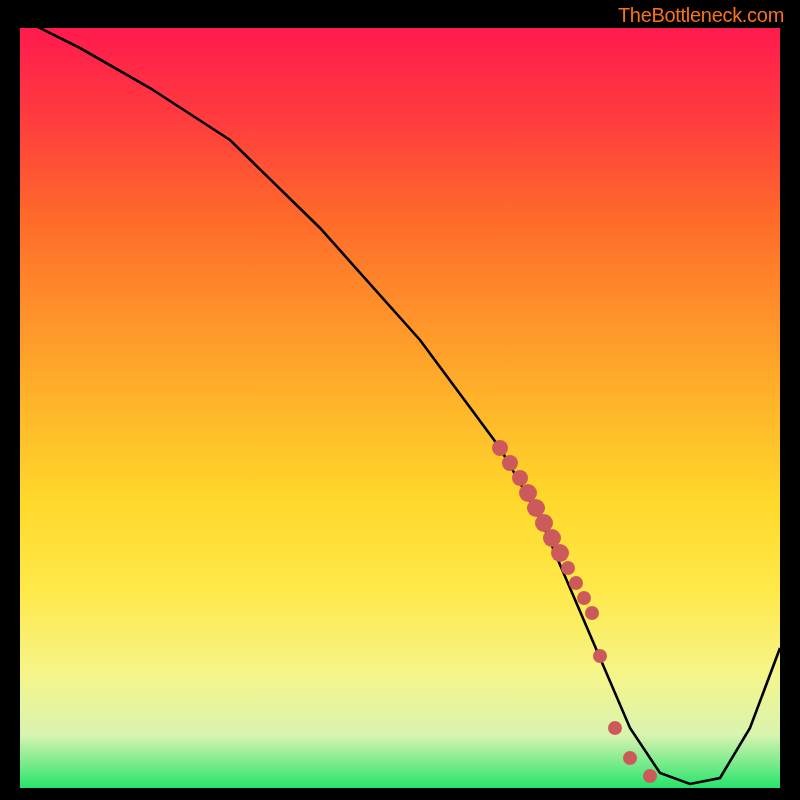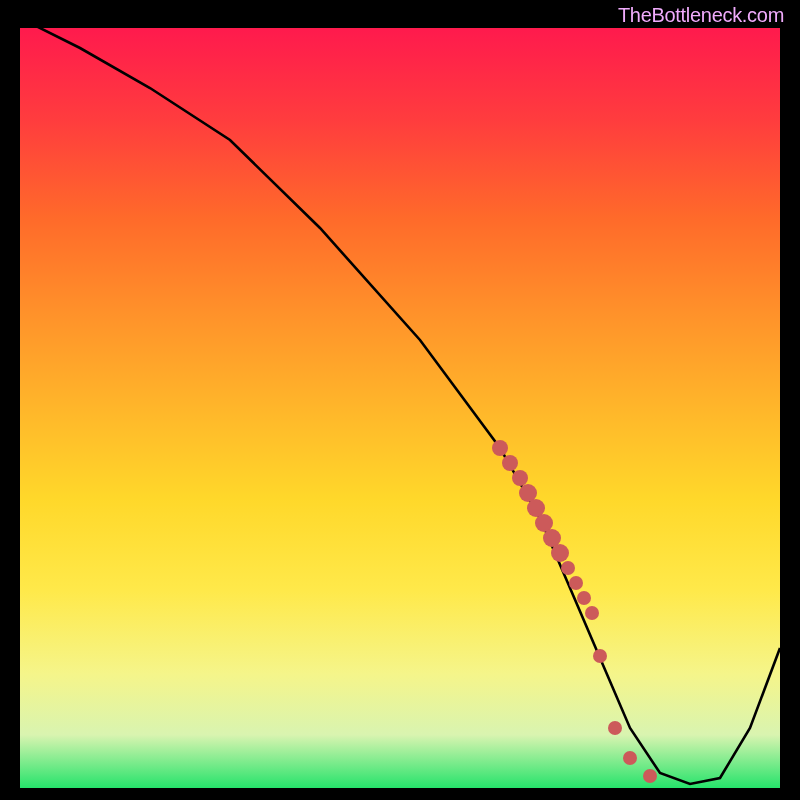--- a/index.html
+++ b/index.html
@@ -27,21 +27,21 @@
       #f5f58a 85%,
       #d9f4b0 93%,
       #26e36b 100%);
   }
   .watermark {
     position: absolute;
     top: 4px;
     right: 16px;
     font-family: Arial, Helvetica, sans-serif;
     font-size: 20px;
-    color: #f0abfc;
+    color: #f97316;
     letter-spacing: -0.3px;
     font-weight: 500;
   }
   svg {
     position: absolute;
     left: 0;
     top: 0;
   }
 </style>
 </head>

